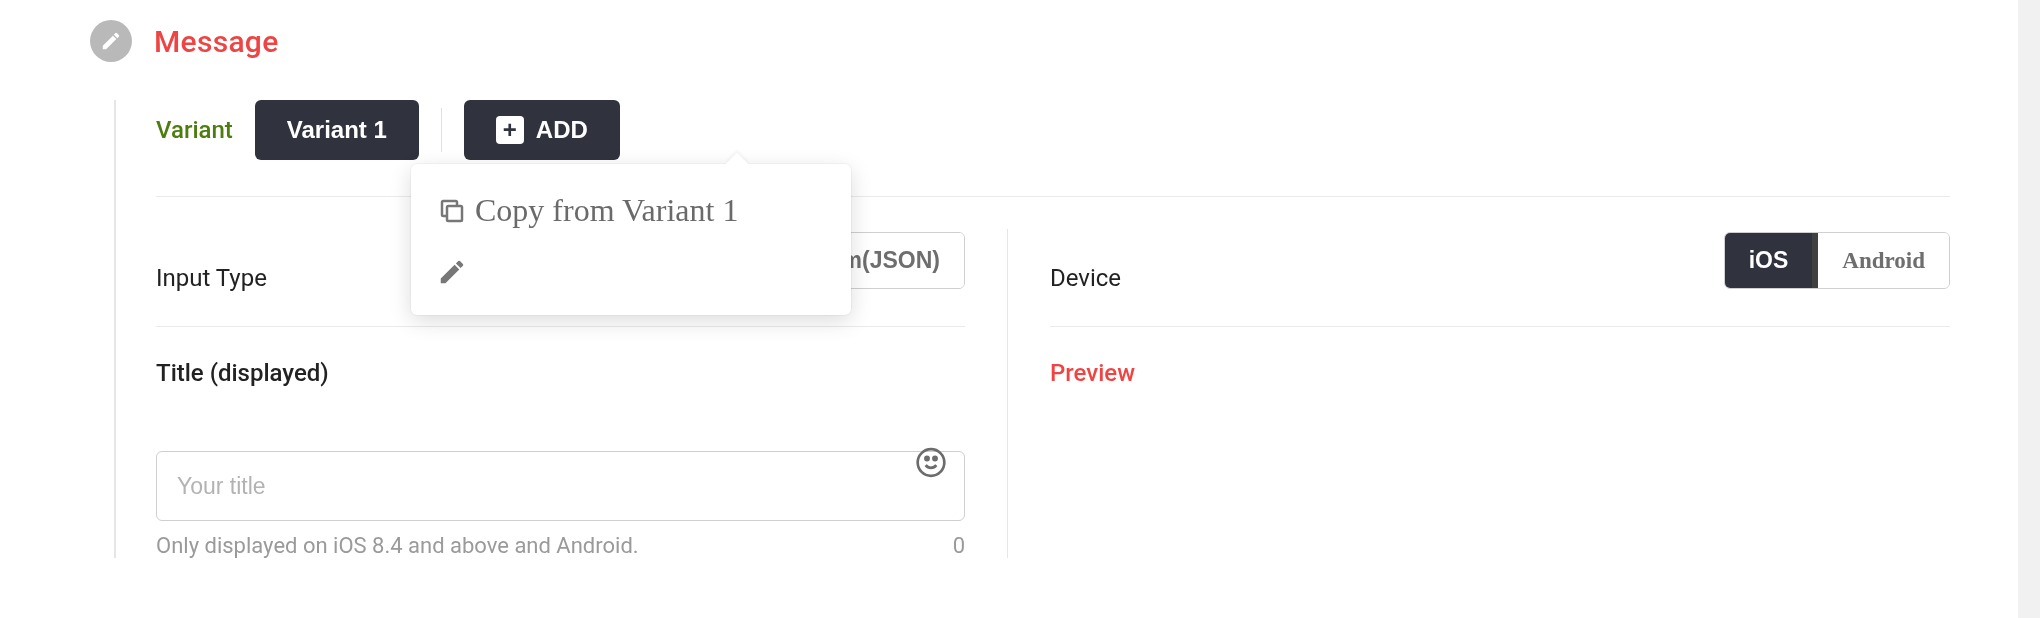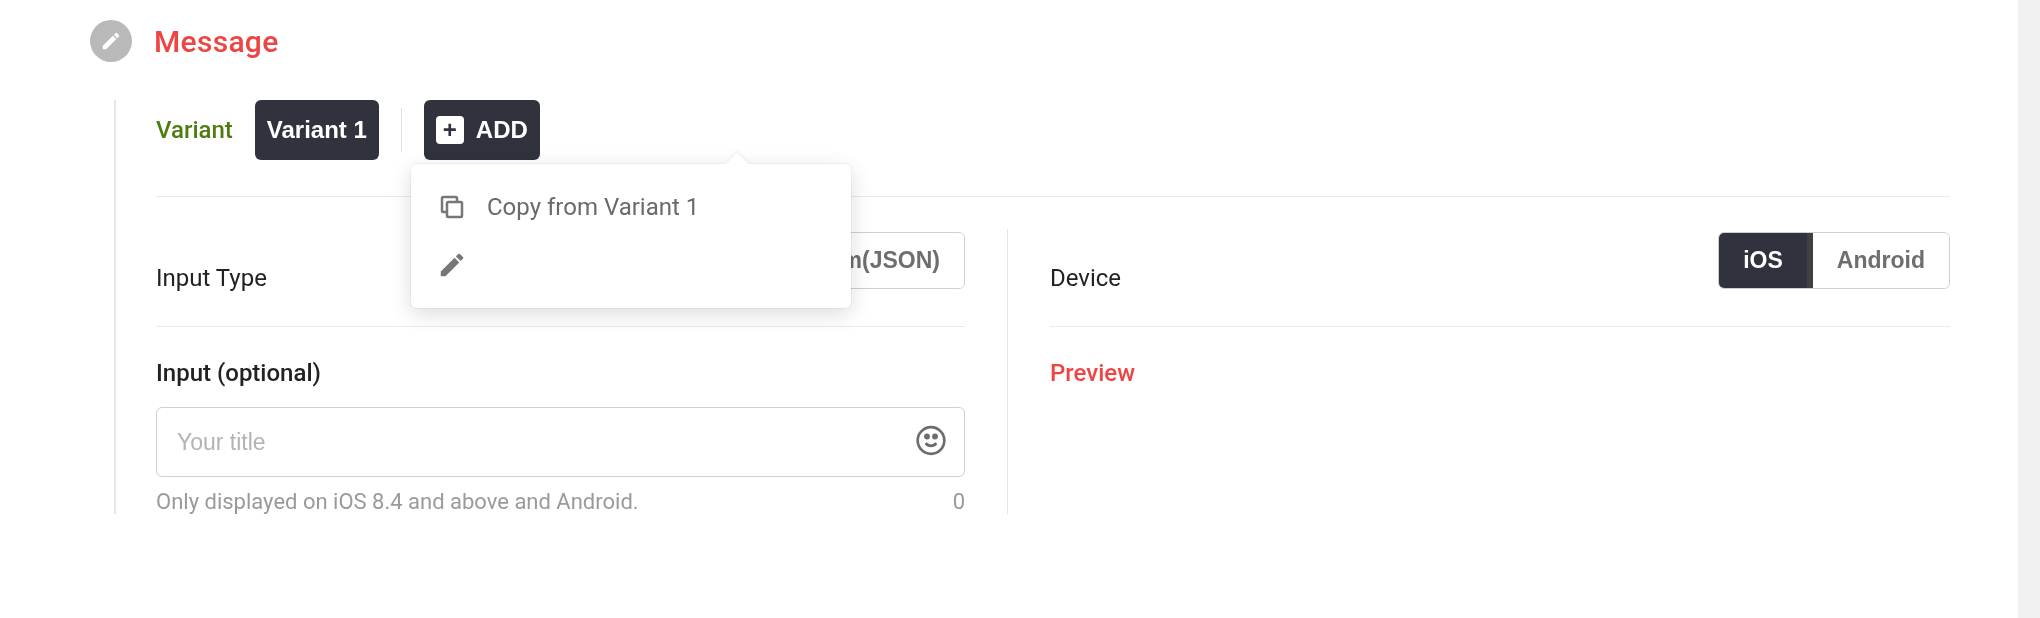--- a/index.html
+++ b/index.html
@@ -11,47 +11,47 @@
   .container { padding: 20px 90px 0 90px; }
 
   .page-header { display: flex; align-items: center; gap: 22px; margin-bottom: 38px; }
   .header-icon-wrap { width: 42px; height: 42px; border-radius: 50%; background: #b9b9b9; display: flex; align-items: center; justify-content: center; }
   .header-title { font-size: 30px; font-weight: 500; color: #ef4444; letter-spacing: 0.3px; }
 
   .content-wrap { margin-left: 24px; border-left: 2px solid #e6e6e6; padding-left: 40px; position: relative; }
 
   .variant-row { display: flex; align-items: center; gap: 22px; margin-bottom: 36px; position: relative; }
   .variant-label { font-size: 24px; color: #4d7c0f; font-weight: 500; }
-  .pill-btn { border: none; border-radius: 6px; padding: 16px 12px; font-size: 24px; font-weight: 600; cursor: pointer; display: inline-flex; align-items: center; gap: 12px; }
+  .pill-btn { border: none; border-radius: 6px; padding: 16px 32px; font-size: 24px; font-weight: 600; cursor: pointer; display: inline-flex; align-items: center; gap: 12px; }
   .pill-dark { background: #30333d; color: #fff; }
   .vsep { width: 1px; height: 44px; background: #e0e0e0; }
   .plus-box { width: 28px; height: 28px; background: #fff; color: #30333d; border-radius: 4px; display: inline-flex; align-items: center; justify-content: center; font-size: 24px; font-weight: 900; line-height: 1; }
 
   .dropdown { position: absolute; left: 255px; top: 64px; width: 440px; background: #fff; border-radius: 6px; box-shadow: 0 6px 22px rgba(0,0,0,0.14), 0 0 0 1px rgba(0,0,0,0.03); padding: 14px 0; z-index: 10; }
   .dropdown::before { content: ""; position: absolute; top: -8px; left: 318px; width: 16px; height: 16px; background: #fff; transform: rotate(45deg); box-shadow: -2px -2px 3px rgba(0,0,0,0.04); }
-  .dropdown-item { display: flex; align-items: center; gap: 20px; padding: 14px 26px; cursor: pointer; font-size: 24px; color: #6a6a6a; }
+  .dropdown-item { display: flex; align-items: center; gap: 8px; padding: 14px 26px; cursor: pointer; font-size: 32px; color: #6a6a6a; font-family: Liberation Serif, serif; }
   .dropdown-item svg { flex-shrink: 0; }
 
   .main-cols { display: flex; gap: 0; }
   .col-left { width: 852px; padding-right: 42px; border-right: 1px solid #e6e6e6; }
   .col-right { flex: 1; padding-left: 42px; }
 
   .section-divider { border: none; border-top: 1px solid #eaeaea; margin: 0 0 32px 0; }
 
   .row-flex { display: flex; align-items: center; justify-content: space-between; margin-bottom: 34px; }
   .row-label { font-size: 24px; font-weight: 400; color: #222; margin-top: 35px; }
 
   .seg-group { display: inline-flex; border: 1px solid #cfcfcf; border-radius: 6px; overflow: hidden; }
   .seg-btn { padding: 14px 24px; font-size: 23px; font-weight: 600; background: #fff; color: #6e6e6e; border: none; cursor: pointer; }
   .seg-btn.active { background: #30333d; color: #fff; }
-  .seg-btn + .seg-btn { border-left: 6px solid #404040; }
+  .seg-btn + .seg-btn { border-left: 6px solid #404040; font-family: Liberation Serif, serif; }
 
   .field-label { font-size: 24px; color: #222; margin-bottom: 20px; font-weight: 500; }
   .input-wrap { position: relative; }
-  .text-input { width: 100%; height: 70px; border: 1px solid #cfcfcf; border-radius: 6px; padding: 0 62px 0 20px; font-size: 23px; color: #333; outline: none; }
+  .text-input { width: 100%; height: 70px; border: 1px solid #cfcfcf; border-radius: 6px; padding: 0 62px 0 20px; font-size: 23px; color: #333; outline: none; margin-top: 44px; }
   .text-input::placeholder { color: #b3b3b3; }
   .emoji-btn { position: absolute; right: 14px; top: 50%; transform: translateY(-50%); background: none; border: none; cursor: pointer; padding: 4px; }
 
   .help-row { display: flex; justify-content: space-between; align-items: center; margin-top: 12px; font-size: 22px; color: #9a9a9a; }
   .help-text { flex: 1; }
   .char-count { margin-left: 16px; }
 
   .preview-title { font-size: 24px; color: #ef4444; font-weight: 500; margin-bottom: 16px; }
   .preview-desc { font-size: 22px; color: #9a9a9a; line-height: 1.5; max-width: 780px; }
 </style>
@@ -107,21 +107,21 @@
 
         <div class="row-flex">
           <span class="row-label">Input Type</span>
           <div class="seg-group">
             <button class="seg-btn">Custom(JSON)</button>
           </div>
         </div>
 
         <hr class="section-divider">
 
-        <div class="field-label">Input (optional)</div>
+        <div class="field-label">Title (displayed)</div>
         <div class="input-wrap">
           <input type="text" class="text-input" placeholder="Your title" style="">
           <button class="emoji-btn">
             <svg width="32" height="32" viewBox="0 0 24 24" fill="none" stroke="#6c6c6c" stroke-width="2">
                 <circle cx="12" cy="12" r="10"></circle>
                 <path d="M8 14s1.5 2 4 2 4-2 4-2"></path>
                 <circle cx="9" cy="9" r="1.2" fill="#6c6c6c"></circle>
                 <circle cx="15" cy="9" r="1.2" fill="#6c6c6c"></circle>
               </svg>
           </button>

